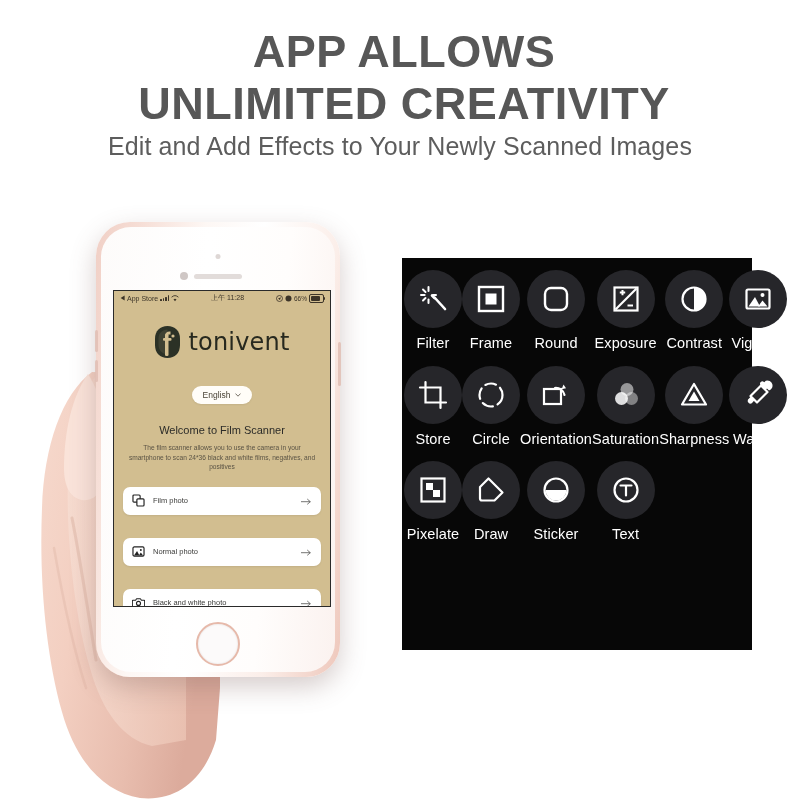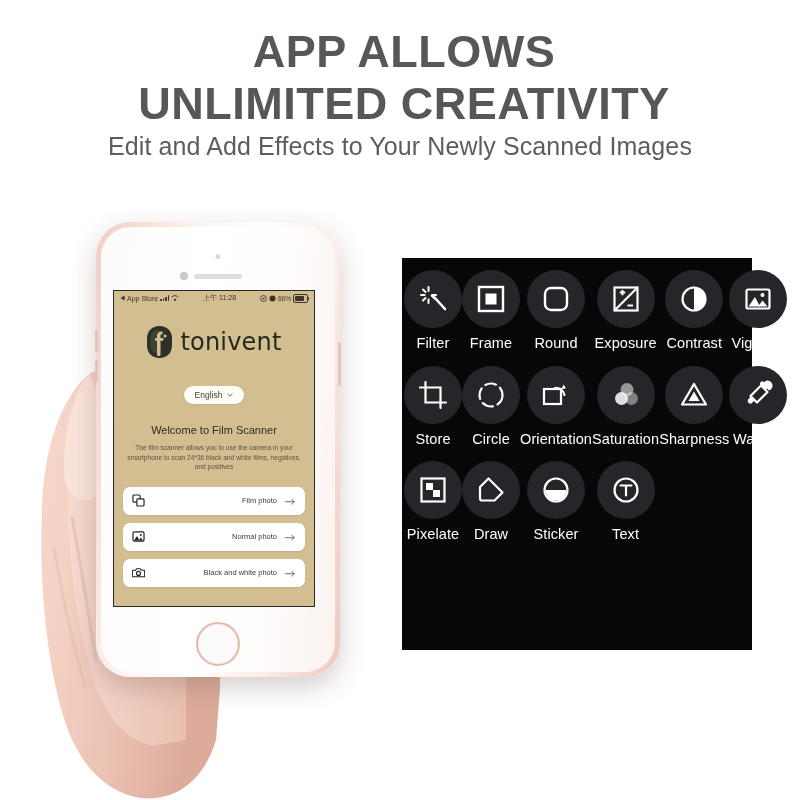--- a/index.html
+++ b/index.html
@@ -69,21 +69,21 @@
     width:8px;height:8px;border-radius:50%;
     background:#cfc7c5;
   }
   .sensor{
     position:absolute;left:50%;top:32px;transform:translateX(-50%);
     width:5px;height:5px;border-radius:50%;background:#ded7d5;
   }
   .screen{
     position:absolute;
     left:17px;top:68px;
-    width:202px;height:317px;
+    width:218px;height:317px;
     background:#d2be90;
     overflow:hidden;
     border:1px solid #2a2a2a;
     box-sizing:border-box;
   }
   .home-btn{
     position:absolute;left:50%;top:400px;transform:translateX(-50%);
     width:40px;height:40px;border-radius:50%;
     background:#fcfafa;
     border:2px solid #e6b9aa;
@@ -142,21 +142,21 @@
 
   .welcome{
     text-align:center;margin-top:20px;
     font-size:11px;color:#2b2b28;font-weight:normal;
   }
   .desc{
     text-align:center;margin:7px 12px 0;
     font-size:6.6px;line-height:9.5px;color:#5a5344;
   }
 
-  .cards{margin:15px 9px 0;display:flex;flex-direction:column;gap:8px;text-align:right;}
+  .cards{margin:15px 9px 0;display:flex;flex-direction:column;gap:23px;}
   .card{
     background:#ffffff;border-radius:7px;
     height:28px;display:flex;align-items:center;
     padding:0 9px;gap:8px;
     box-shadow:0 1px 2px rgba(0,0,0,0.08);
   }
   .card-ico{width:13px;height:13px;flex:0 0 13px;display:block;}
   .card-label{font-size:7.5px;color:#3a3a38;flex:1;}
   .card-arrow{width:11px;height:8px;display:block;opacity:.85;}
 

